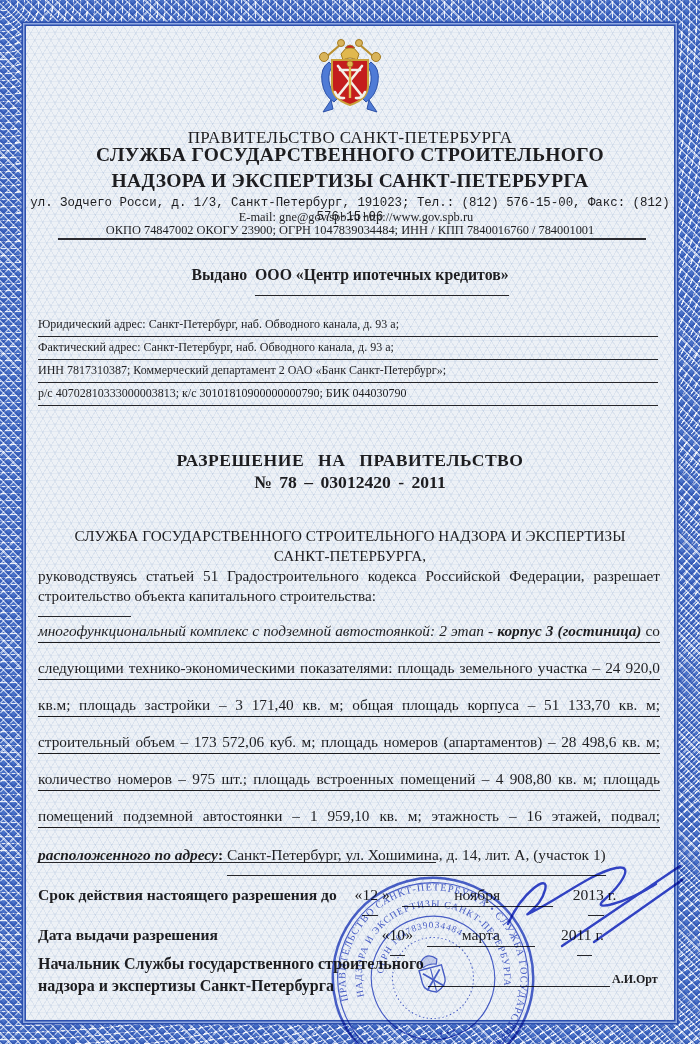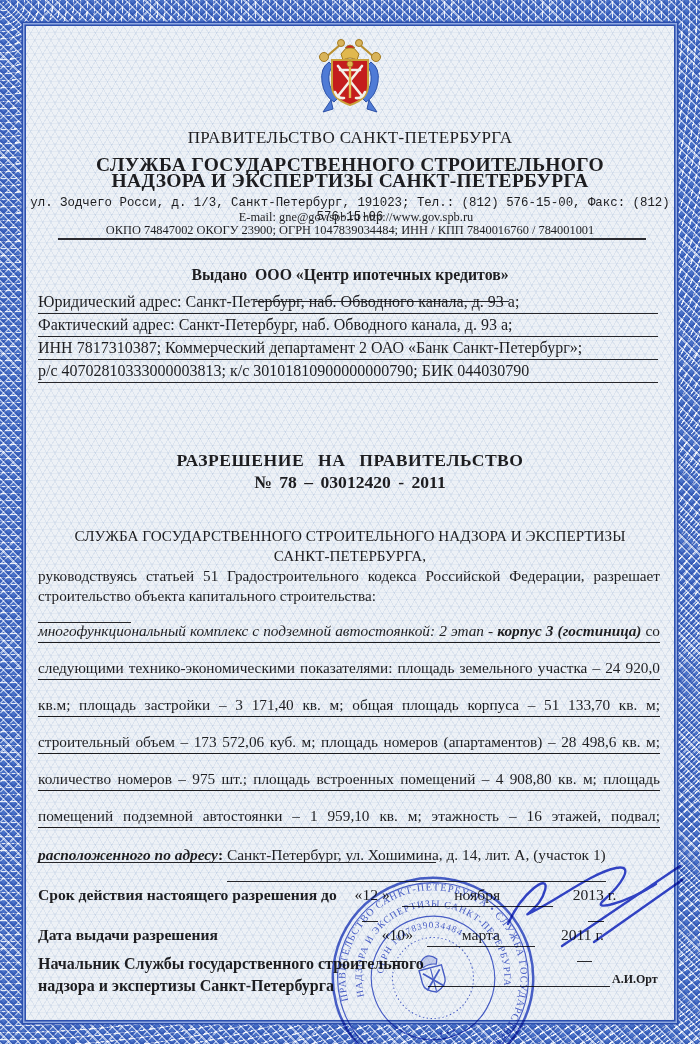--- a/index.html
+++ b/index.html
@@ -14,29 +14,29 @@
          background-color:#edf1f6;
          background-image:
            repeating-linear-gradient(60deg, rgba(150,175,210,.20) 0 1px, transparent 1px 7px),
            repeating-linear-gradient(-60deg, rgba(150,175,210,.20) 0 1px, transparent 1px 7px),
            repeating-linear-gradient(0deg, rgba(150,175,210,.13) 0 1px, transparent 1px 7px);
          box-shadow:0 0 0 1.5px #2c4fae, 0 0 0 3px #8fa8e0, 0 0 0 4.5px #2c4fae;}
   .abs{position:absolute;}
   .ctr{left:0;right:0;text-align:center;}
   .crest{left:279px;top:8px;width:90px;height:92px;}
   .h-gov  {top:102px;font-size:17px;letter-spacing:.4px;}
-  .h-srv1 {top:128px;font-size:19.5px;font-weight:bold;letter-spacing:.3px;}
+  .h-srv1 {top:118px;font-size:19.5px;font-weight:bold;letter-spacing:.3px;}
   .h-srv2 {top:144px;font-size:19.5px;font-weight:bold;letter-spacing:.3px;}
   .h-addr {top:170px;font-size:12.4px;font-family:Liberation Mono, monospace;}
   .h-mail {top:184px;font-size:12.4px;padding-left:12px;}
   .h-codes{top:197px;font-size:12.4px;}
   .h-rule {top:212px;left:32px;right:28px;border-top:2.2px solid #2b2b30;}
   .issued {top:240px;font-size:15.8px;font-weight:bold;}
-  .ul{border-bottom:1.45px solid #26262a;padding-bottom:18px;}
-  .recipient{top:265px;left:12px;right:16px;font-size:16px;}
+  .ul{border-bottom:1.45px solid #26262a;padding-bottom:12px;}
+  .recipient{top:288px;left:12px;right:16px;font-size:12px;}
   .recipient .row{height:22px;line-height:21px;border-bottom:1.35px solid #26262a;white-space:nowrap;}
   .title1{top:424px;font-size:17.6px;font-weight:bold;word-spacing:9px;letter-spacing:.5px;}
   .title2{top:446px;font-size:17.6px;font-weight:bold;word-spacing:3px;}
   .auth1{top:501px;font-size:15.2px;text-align:center;}
   .auth2{top:521px;font-size:15.2px;}
   .auth3{top:541px;left:12px;right:14px;font-size:15.2px;text-align:justify;text-align-last:justify;}
   .auth4{top:561px;left:12px;right:14px;font-size:15.2px;}
   .object{top:586px;left:12px;right:14px;font-size:15.3px;line-height:37px;text-align:justify;
           text-decoration:underline;text-underline-offset:6px;text-decoration-thickness:1.25px;}
   .it{font-style:italic;}

